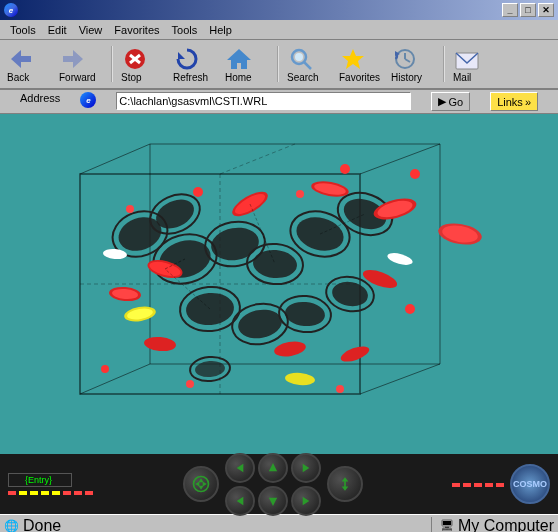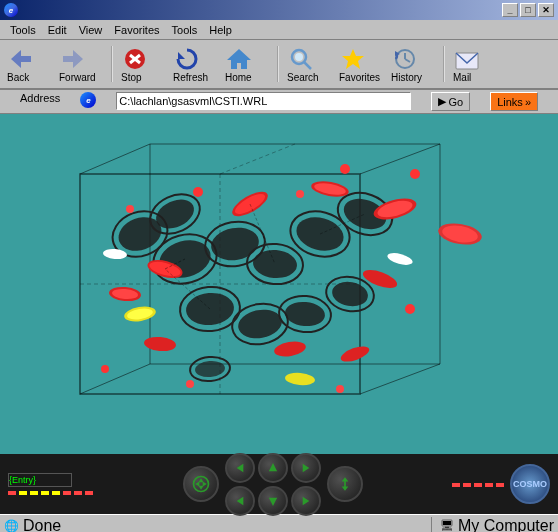--- a/index.html
+++ b/index.html
@@ -98,21 +98,21 @@
     .go-btn {
       display: flex; align-items: center; gap: 2px;
       padding: 1px 6px;
       background: #c0c0c0;
       border: 1px solid; border-color: #fff #808080 #808080 #fff;
       cursor: pointer;
       font-size: 11px;
     }
     .links-btn {
       padding: 1px 6px;
-      background: #f97316;
+      background: #fde047;
       border: 1px solid; border-color: #fff #808080 #808080 #fff;
       cursor: pointer;
       font-size: 11px;
       display: flex; align-items: center; gap: 2px;
     }
 
     
     .main-content {
       width: 558px;
       height: 340px;
@@ -132,21 +132,21 @@
       position: relative;
     }
     .cosmo-left {
       display: flex; flex-direction: column; gap: 2px;
     }
     .entry-label {
       background: #1a1a1a;
       border: 1px solid #555;
       color: #00ff00;
       font-size: 9px;
-      padding: 1px 0;
+      padding: 1px 16px;
       width: 64px;
     }
     .yellow-dots {
       display: flex; gap: 3px; margin-top: 2px;
     }
     .yellow-dot { width: 8px; height: 4px; background: #ffff00; }
     .red-dot { width: 8px; height: 4px; background: #ff4444; }
 
     .cosmo-center {
       display: flex; align-items: center; gap: 6px;

